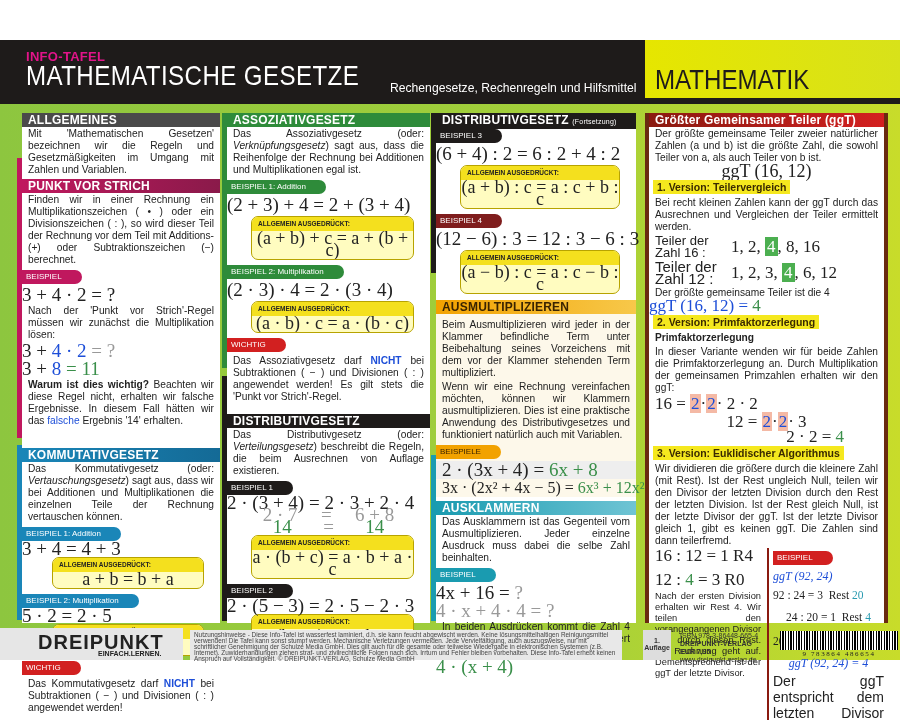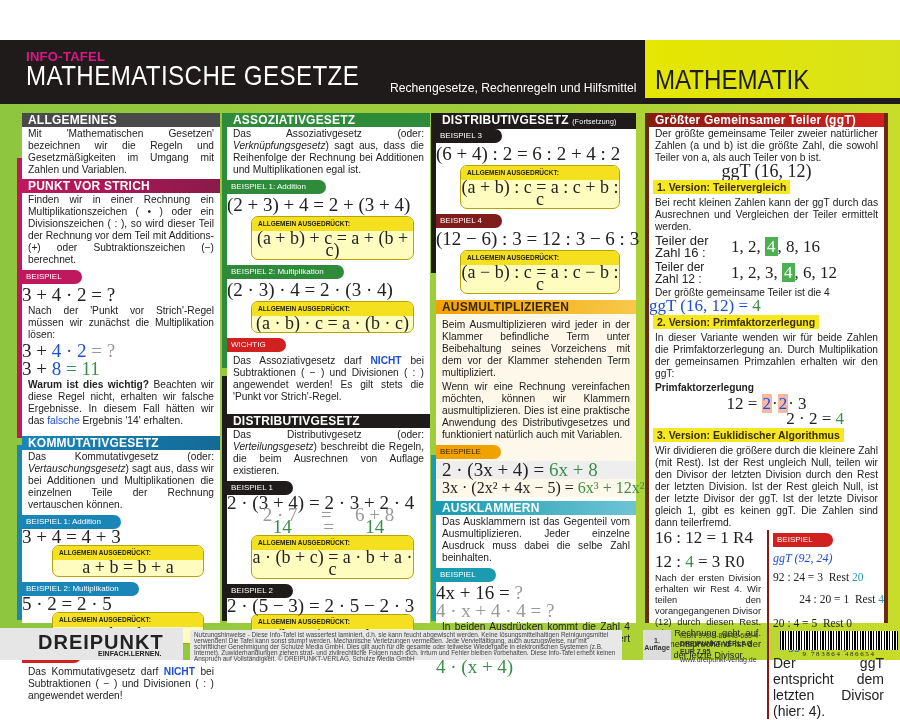--- a/index.html
+++ b/index.html
@@ -55,21 +55,21 @@
   <div style="margin-top:2px">
     <div class="sec-h" style="background:linear-gradient(90deg,#c0185e,#8a1a4a)">PUNKT VOR STRICH</div>
     <div class="txt">Finden wir in einer Rechnung ein Multiplikationszeichen ( • ) oder ein Divisionszeichen ( : ), so wird dieser Teil der Rechnung vor dem Teil mit Additions- (+) oder Subtraktionszeichen (−) berechnet.</div>
     <span class="badge" style="background:#c0185e">BEISPIEL</span>
     <div class="eq">3 + 4 · 2 = ?</div>
     <div class="txt">Nach der 'Punkt vor Strich'-Regel müssen wir zunächst die Multiplikation lösen:</div>
     <div class="eq"><span>3 +</span> <span class="red">4 · 2</span> <span class="gry">= ?</span></div>
     <div class="eq"><span>3 +</span> <span class="red">8</span> <span class="grn">= 11</span></div>
     <div class="txt"><b>Warum ist dies wichtig?</b><span> Beachten wir diese Regel nicht, erhalten wir falsche Ergebnisse. In diesem Fall hätten wir das </span><span class="red">falsche</span><span> Ergebnis '14' erhalten.</span></div>
   </div>
-  <div style="margin-top:8px">
+  <div style="margin-top:20px">
     <div class="sec-h" style="background:linear-gradient(90deg,#1a86b8,#146a96)">KOMMUTATIVGESETZ</div>
     <div class="txt"><span>Das Kommutativgesetz (oder: </span><i>Vertauschungsgesetz</i><span>) sagt aus, dass wir bei Additionen und Multiplikationen die einzelnen Teile der Rechnung vertauschen können.</span></div>
     <span class="badge" style="background:#1a86b8">BEISPIEL 1: Addition</span>
     <div class="eq" style="padding:0">3 + 4 = 4 + 3</div>
     <div class="box">
         <div class="box-h">ALLGEMEIN AUSGEDRÜCKT:</div>
         <div class="box-eq">a + b = b + a</div>
       </div>
     <span class="badge" style="background:#1a86b8">BEISPIEL 2: Multiplikation</span>
     <div class="eq" style="padding:0">5 · 2 = 2 · 5</div>
@@ -172,43 +172,44 @@
   <div class="sec-h" style="background:linear-gradient(90deg,#8a1a10,#d42020)">Größter Gemeinsamer Teiler  (ggT)</div>
   <div class="txt">Der größte gemeinsame Teiler zweier natürlicher Zahlen (a und b) ist die größte Zahl, die sowohl Teiler von a, als auch Teiler von b ist.</div>
   <div class="eq" style="text-align:center;font-size:18px;padding:0">ggT (16, 12)</div>
   <div class="vsec">1. Version: Teilervergleich</div>
   <div class="txt">Bei recht kleinen Zahlen kann der ggT durch das Ausrechnen und Vergleichen der Teiler ermittelt werden.</div>
   <div style="display:flex;align-items:center;padding:1px 6px">
       <span style="width:76px;font-size:13px">Teiler der Zahl 16 :</span>
       <span class="eq" style="padding:0;font-size:17px"><span>1, 2, </span><span class="hl">4</span><span>, 8, 16</span></span>
     </div>
   <div style="display:flex;align-items:center;padding:1px 6px">
-      <span style="width:76px;font-size:12px">Teiler der Zahl 12 :</span>
+      <span style="width:76px;font-size:15px">Teiler der Zahl 12 :</span>
       <span class="eq" style="padding:0;font-size:17px"><span>1, 2, 3, </span><span class="hl">4</span><span>, 6, 12</span></span>
     </div>
   <div class="txt">Der größte gemeinsame Teiler ist die 4</div>
   <div class="eq" style="padding:0;font-size:17px"><span class="red">ggT (16, 12) = </span><span class="grn">4</span></div>
   <div class="vsec">2. Version: Primfaktorzerlegung</div>
+  <div class="txt" style="font-weight:bold">Primfaktorzerlegung</div>
   <div class="txt">In dieser Variante wenden wir für beide Zahlen die Primfaktorzerlegung an. Durch Multiplikation der gemeinsamen Primzahlen erhalten wir den ggT:</div>
-  <div class="txt" style="font-weight:bold">Primfaktorzerlegung</div>
+  <div class="eq" style="text-align:left;padding:0 6px;font-size:17px;line-height:18px"><span>16 = </span><span class="hlr red">2</span>·<span class="hlr red">2</span><span>· 2 · 2</span></div>
   <div class="eq" style="text-align:center;padding:0 6px;font-size:17px;line-height:18px"><span>12 = </span><span class="hlr red">2</span>·<span class="hlr red">2</span><span>· 3</span></div>
   <div class="eq" style="text-align:right;padding:0 40px 0 0;font-size:17px"><span>2 · 2 = </span><span class="grn">4</span></div>
   <div class="vsec">3. Version: Euklidischer Algorithmus</div>
   <div class="txt">Wir dividieren die größere durch die kleinere Zahl (mit Rest). Ist der Rest ungleich Null, teilen wir den Divisor der letzten Division durch den Rest der letzten Division. Ist der Rest gleich Null, ist der letzte Divisor der ggT.  Ist der letzte Divisor gleich 1, gibt es keinen ggT. Die Zahlen sind dann teilerfremd.</div>
   <div style="display:flex">
     <div style="width:118px">
       <div class="eq" style="text-align:left;padding:2px 6px;font-size:17px">16 : 12 = 1  R4</div>
       <div class="eq" style="text-align:left;padding:10px 6px 4px;font-size:17px"><span>12 : </span><span class="grn">4</span><span> = 3  R0</span></div>
       <div class="txt" style="font-size:9.3px;line-height:11px">Nach der ersten Division erhalten wir Rest 4. Wir teilen den vorangegangenen Divisor (12) durch diesen Rest. Die Rechnung geht auf. Dementsprechend ist der ggT der letzte Divisor.</div>
     </div>
     <div style="flex:1;border-left:2px solid #8a1a10;padding-left:4px">
       <span class="badge" style="background:#d22020">BEISPIEL</span>
       <div class="eq red" style="text-align:left;font-size:12px;font-style:italic">ggT (92, 24)</div>
       <div class="eq" style="text-align:left;font-size:11.5px;padding:4px 0"><span>92 : 24 = 3</span>&nbsp;&nbsp;<span>Rest </span><span class="teal">20</span></div>
-      <div class="eq" style="text-align:right;font-size:11.5px;padding:6px 0"><span>24 : 20 = 1</span>&nbsp;&nbsp;<span>Rest </span><span class="teal">4</span></div>
+      <div class="eq" style="text-align:center;font-size:11.5px;padding:6px 0"><span>24 : 20 = 1</span>&nbsp;&nbsp;<span>Rest </span><span class="teal">4</span></div>
       <div class="eq" style="text-align:left;font-size:11.5px;padding:6px 0"><span>20 : 4  = 5</span>&nbsp;&nbsp;<span>Rest </span><span>0</span></div>
       <div class="eq red" style="text-align:center;font-size:12px;font-style:italic;padding:4px 0">ggT (92, 24) = 4</div>
       <div class="txt" style="padding:0;font-size:14px;line-height:16px">Der ggT entspricht dem letzten Divisor (hier: 4).</div>
     </div>
   </div>
 </div>
 
 <div class="foot-logo">
   <div style="position:absolute;left:38px;top:3px;font-size:20px;font-weight:bold;letter-spacing:1px;color:#222">DREIPUNKT</div>
   <div style="position:absolute;left:98px;top:22px;font-size:7px;font-weight:bold;color:#222">EINFACH.LERNEN.</div>

